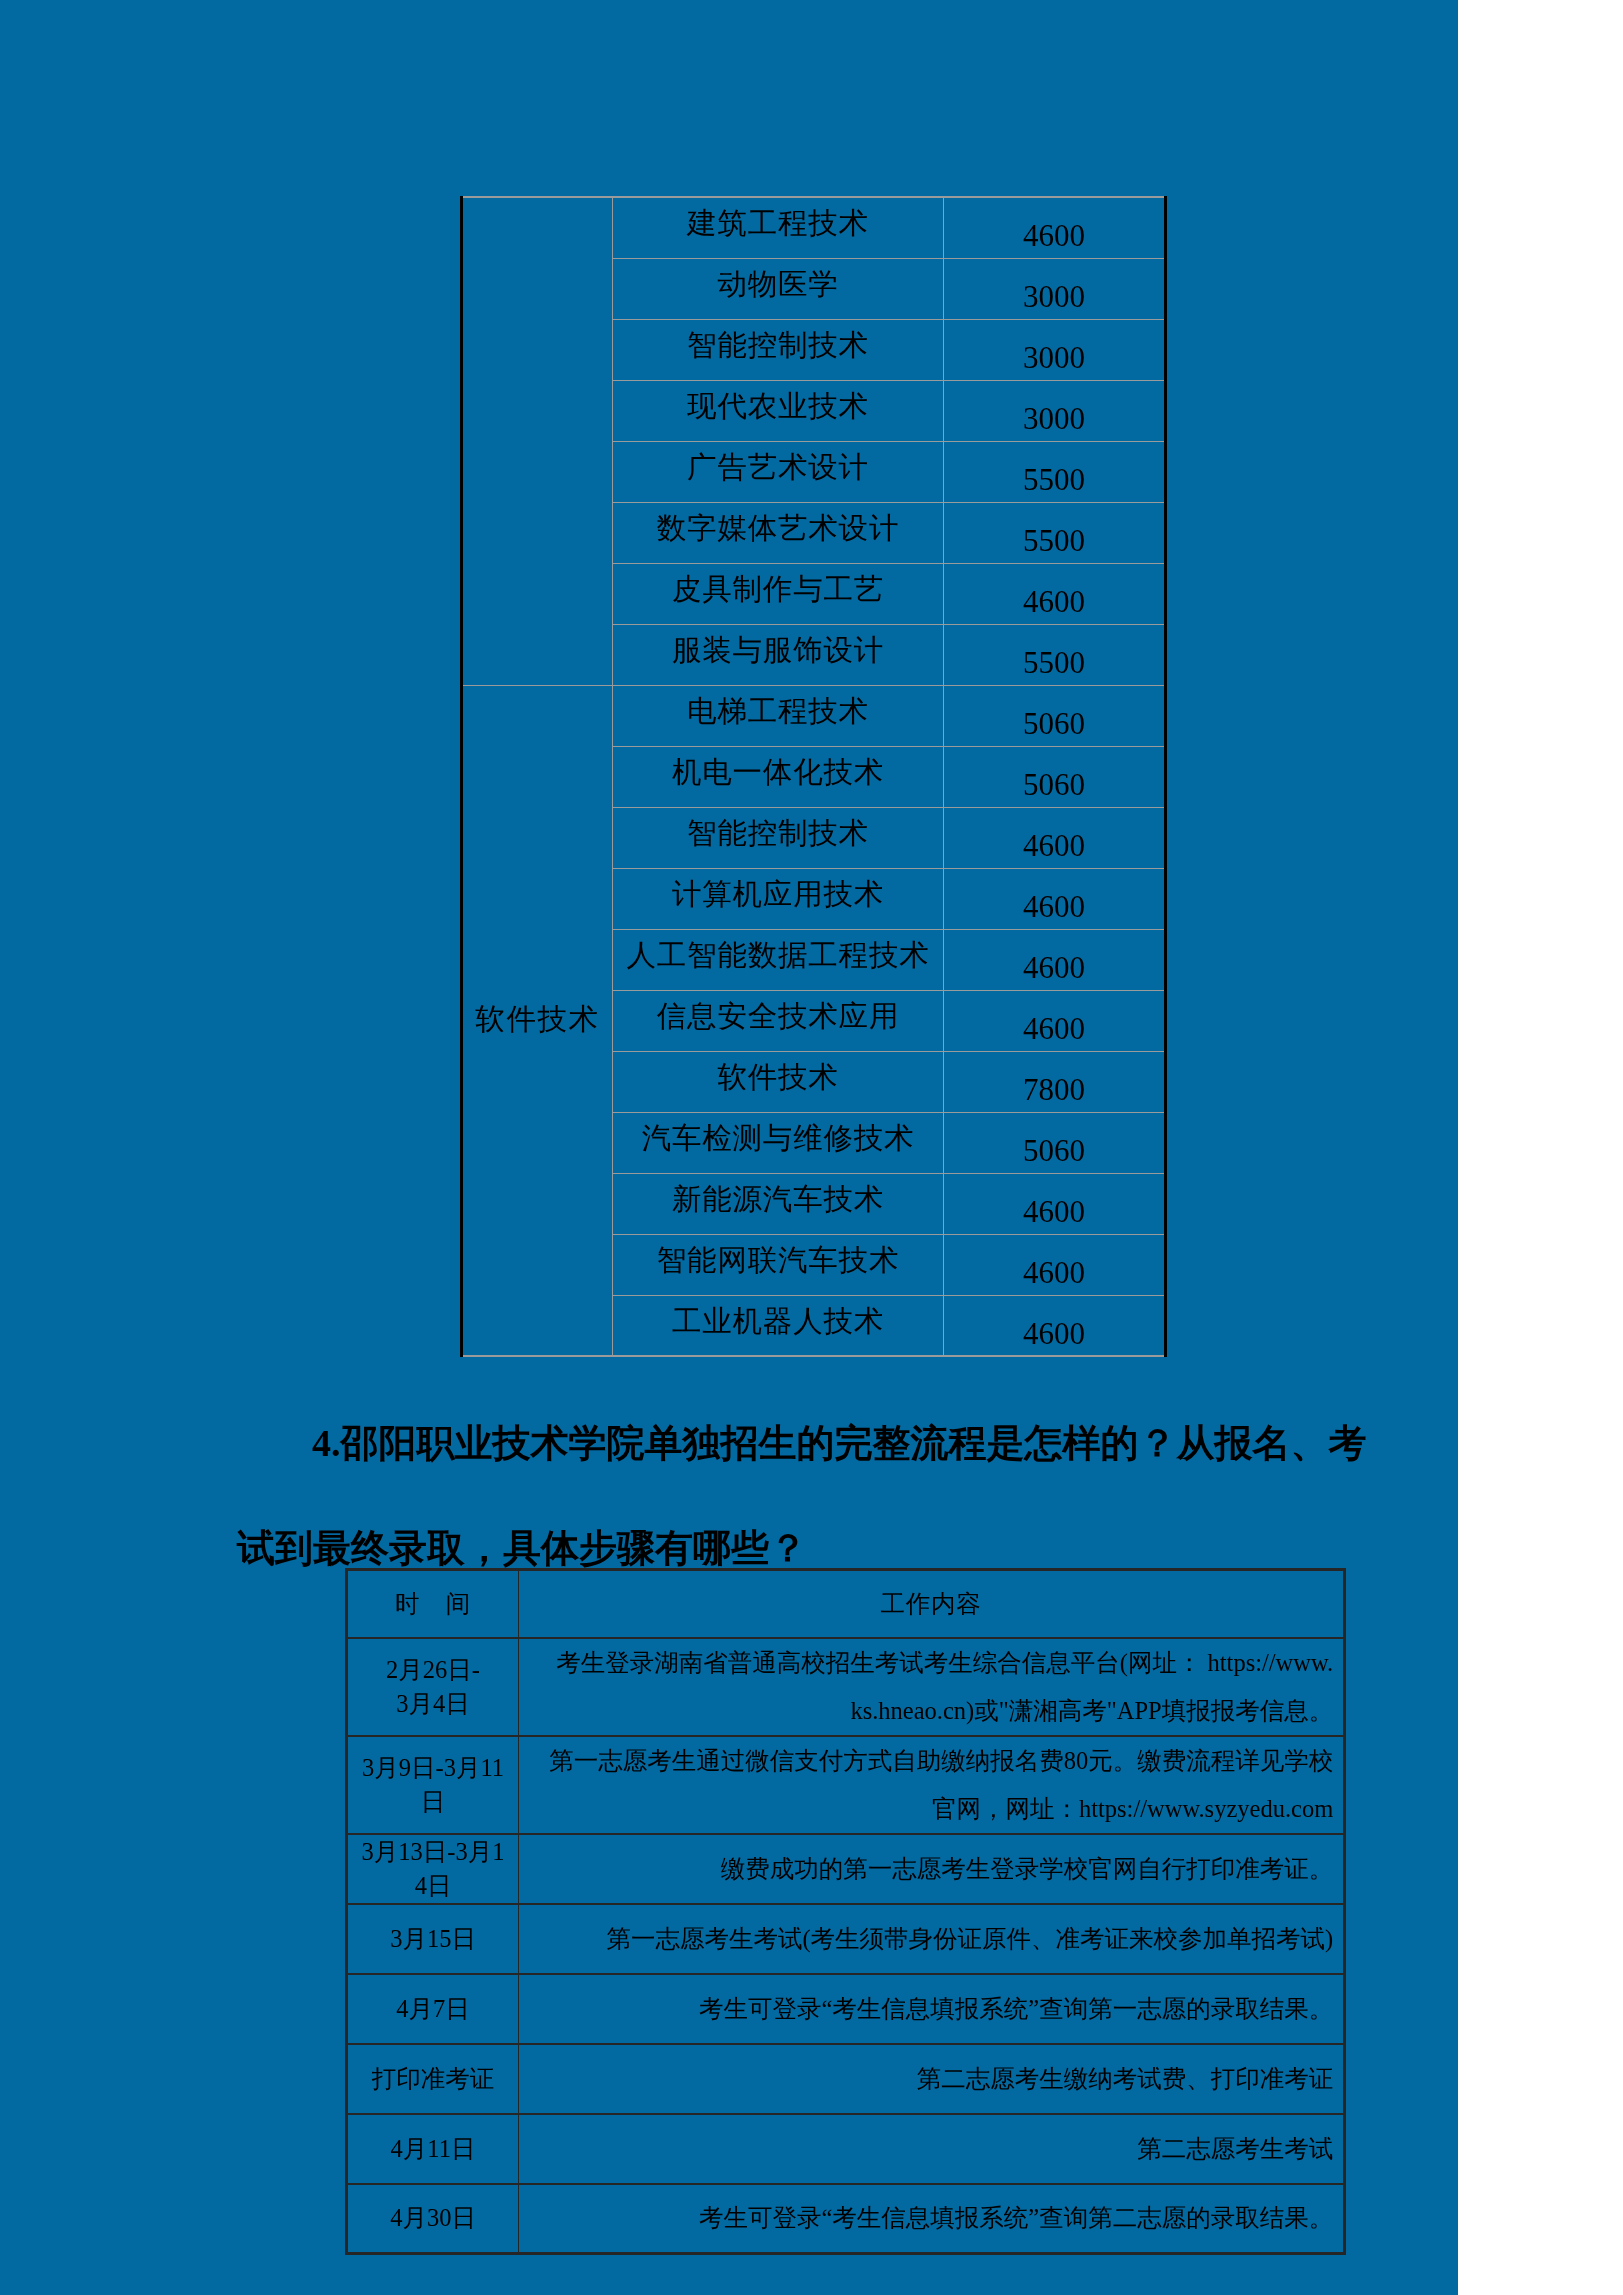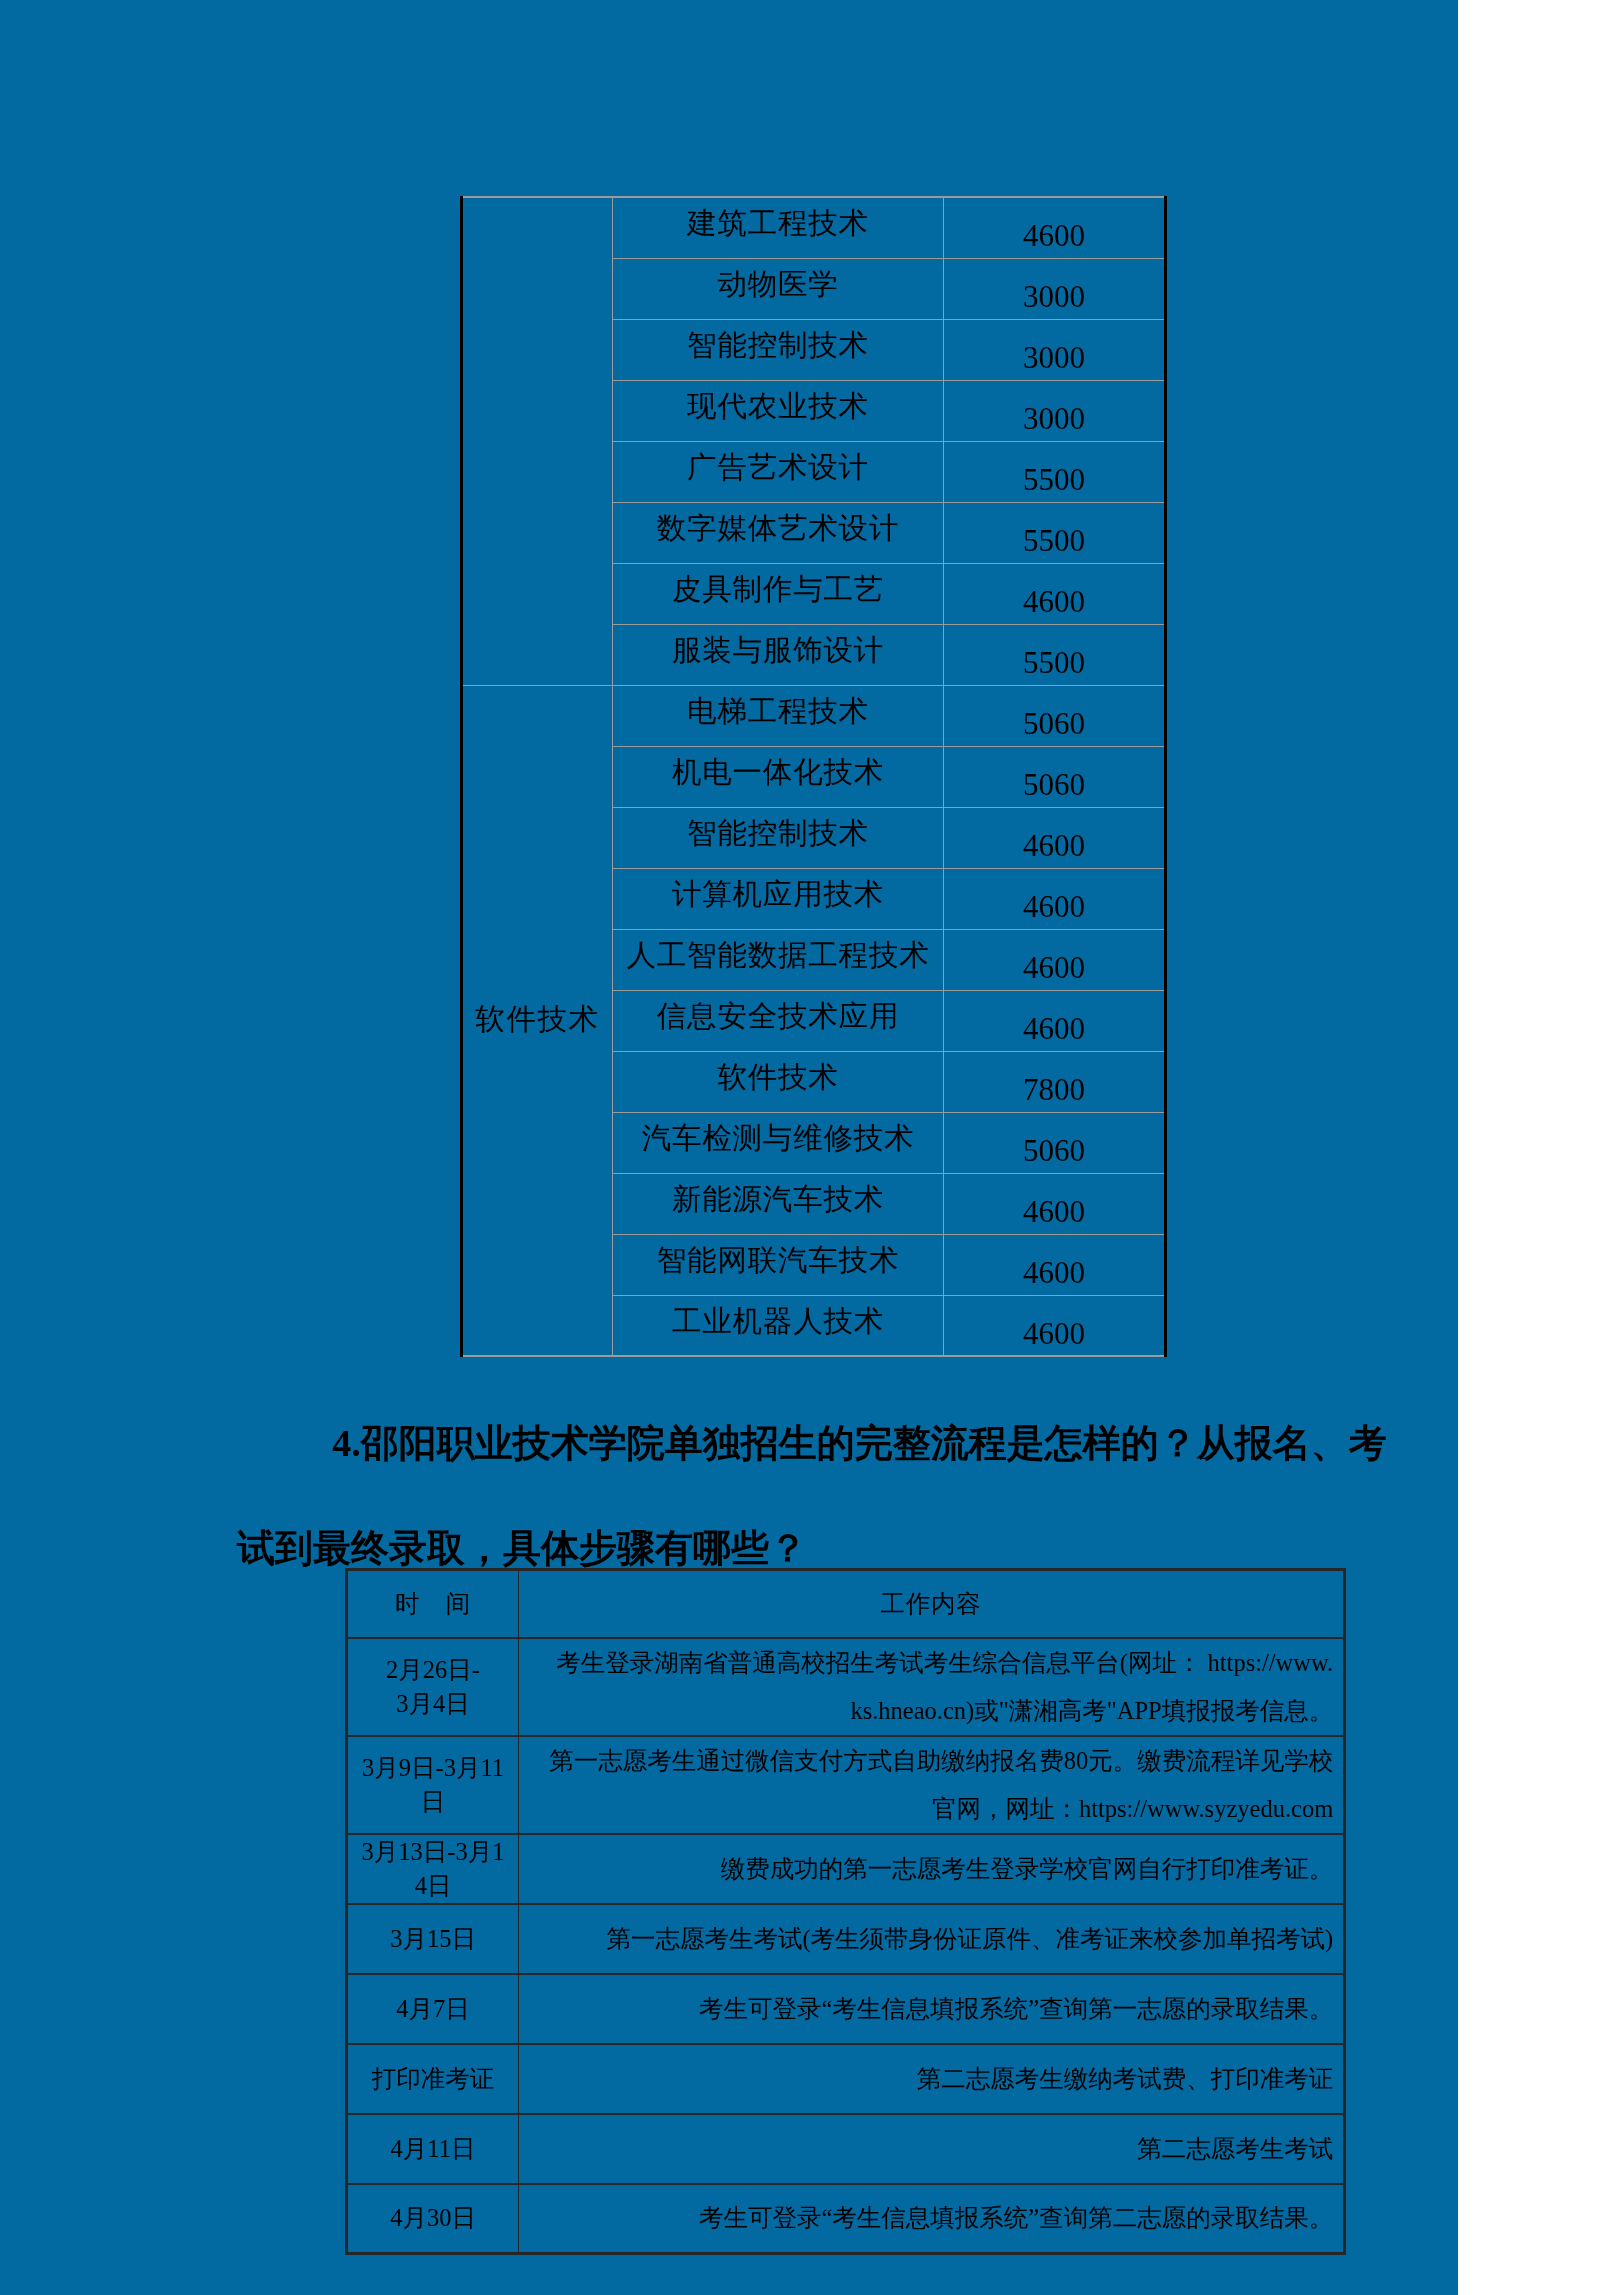--- a/index.html
+++ b/index.html
@@ -31,21 +31,21 @@
     font-size:31px; line-height:36px;
   }
 
   
   .question {
     position:absolute; left:237px; top:1391px; width:1170px;
     font-size:38px; font-weight:bold; line-height:105px;
     white-space:nowrap;
   }
   .q-line { height:105px; }
-  .q-indent { padding-left:75px;text-align:center; }
+  .q-indent { padding-left:75px; }
 
   
   #schedule-table {
     position:absolute; left:345px; top:1568px; width:998px;
     border-collapse:collapse; table-layout:fixed;
     border:3.3px solid #262626;
     font-size:24.5px;
   }
   #schedule-table th, #schedule-table td {
     border-top:2.5px solid #262626; border-bottom:2.5px solid #262626;

